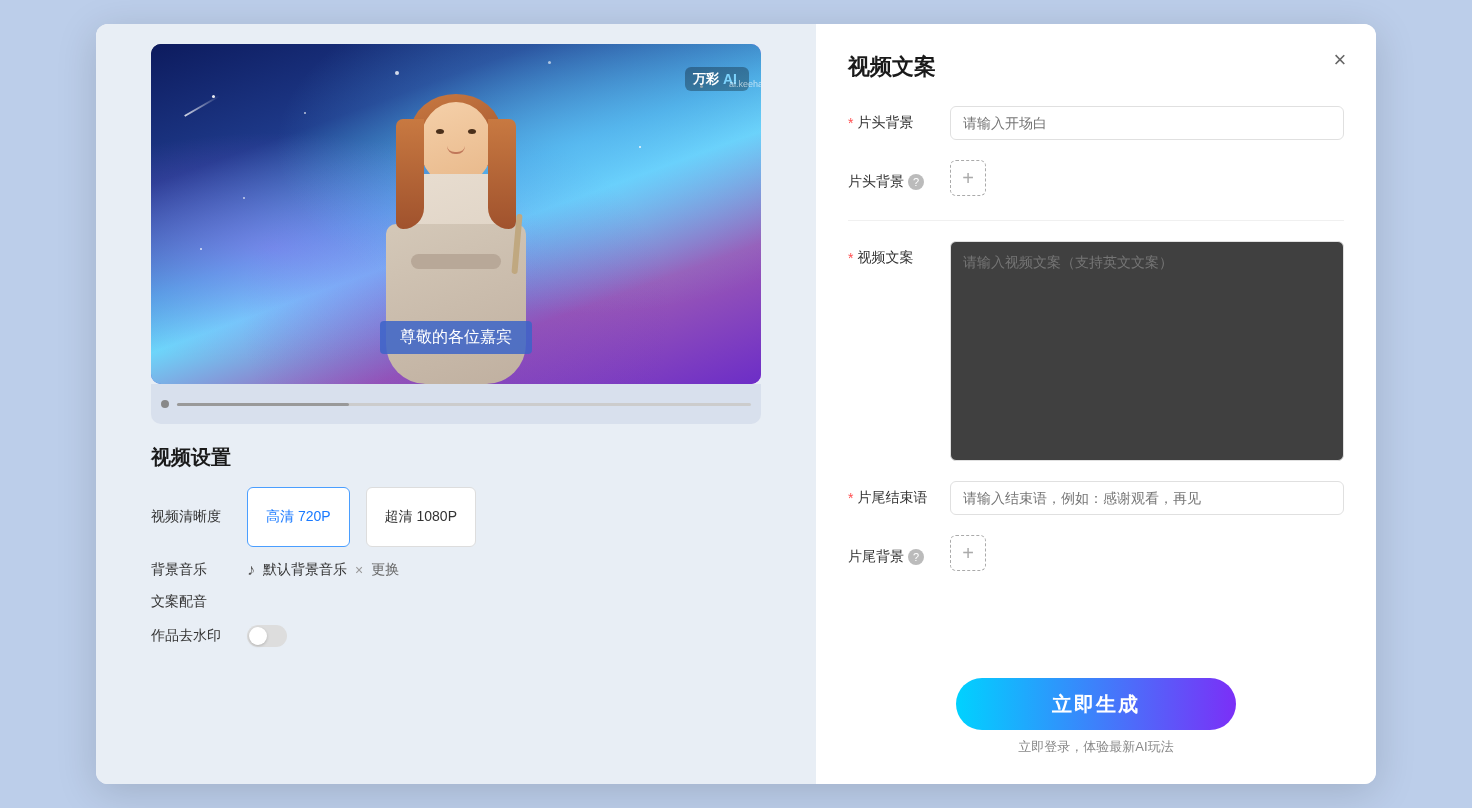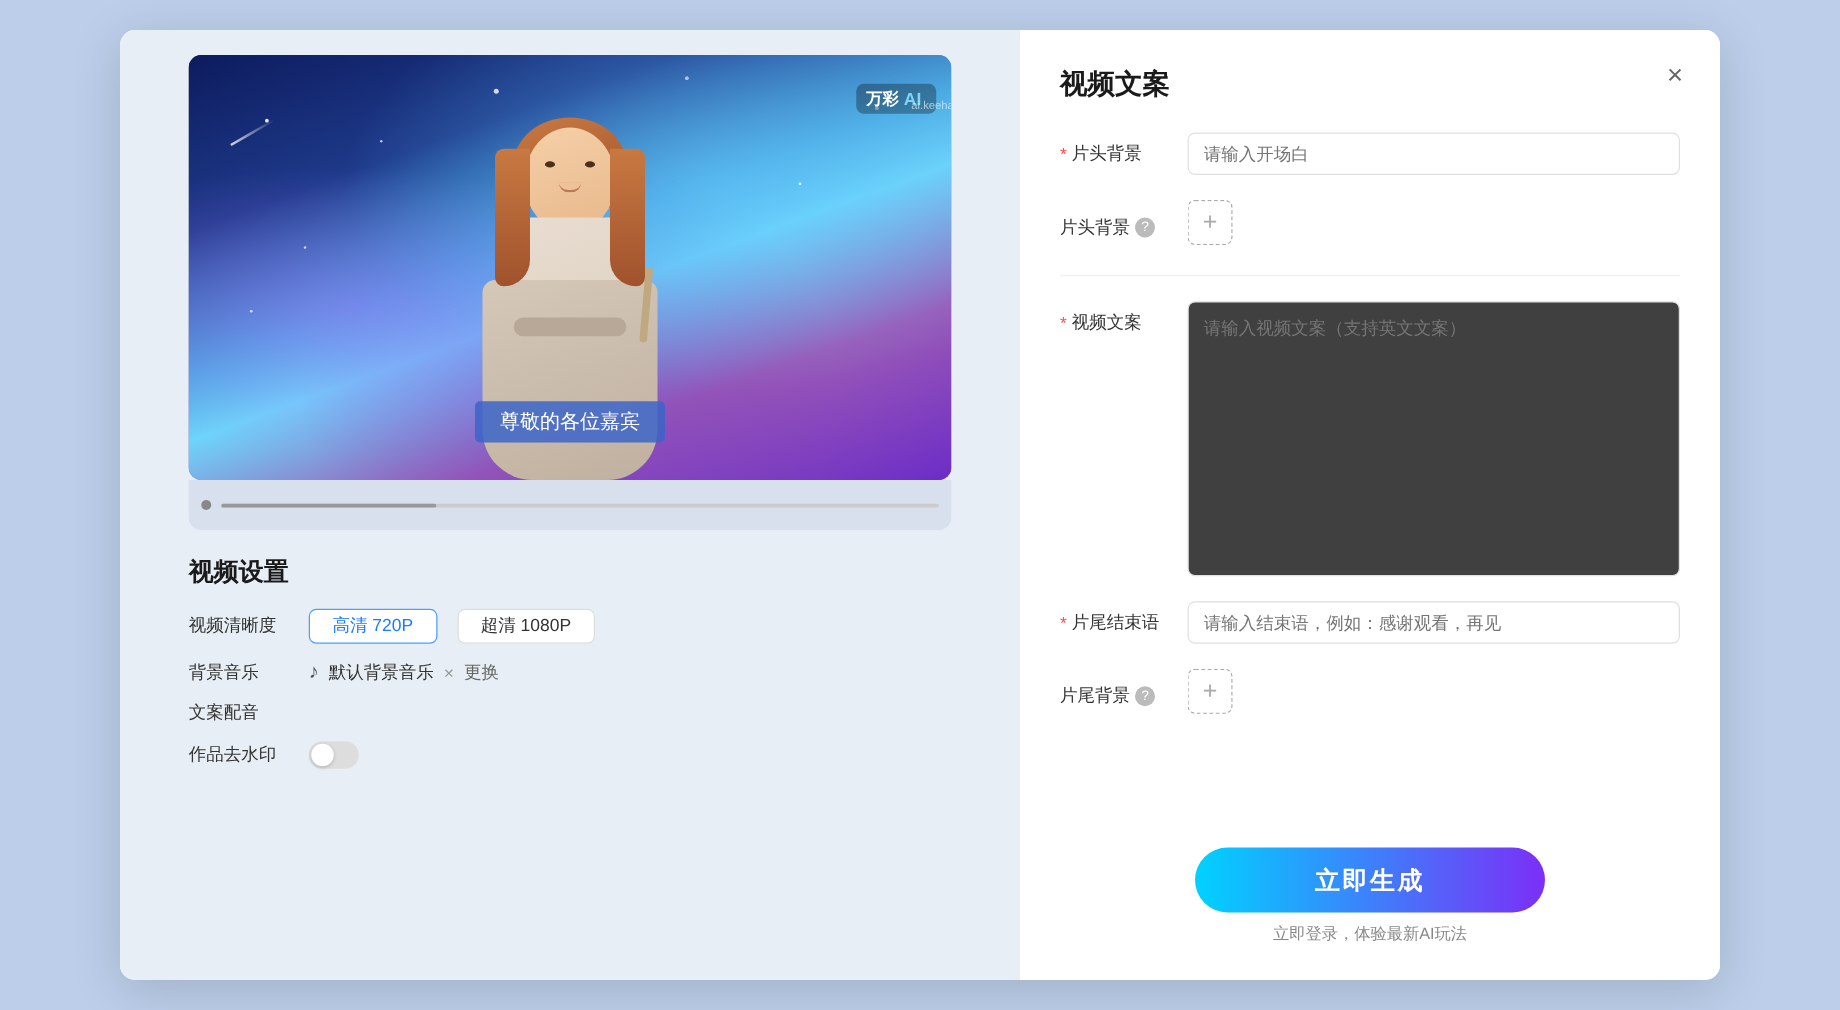--- a/index.html
+++ b/index.html
@@ -175,21 +175,21 @@
       gap: 16px;
     }
     .setting-label {
       width: 80px;
       font-size: 14px;
       color: #333;
       flex-shrink: 0;
     }
     
     .quality-btn {
-      padding: 4px 18px;
+      padding: 20px 18px;
       border-radius: 6px;
       font-size: 14px;
       cursor: pointer;
       border: 1.5px solid #ddd;
       background: white;
       color: #333;
     }
     .quality-btn.active {
       background: white;
       border-color: #4a9eff;

